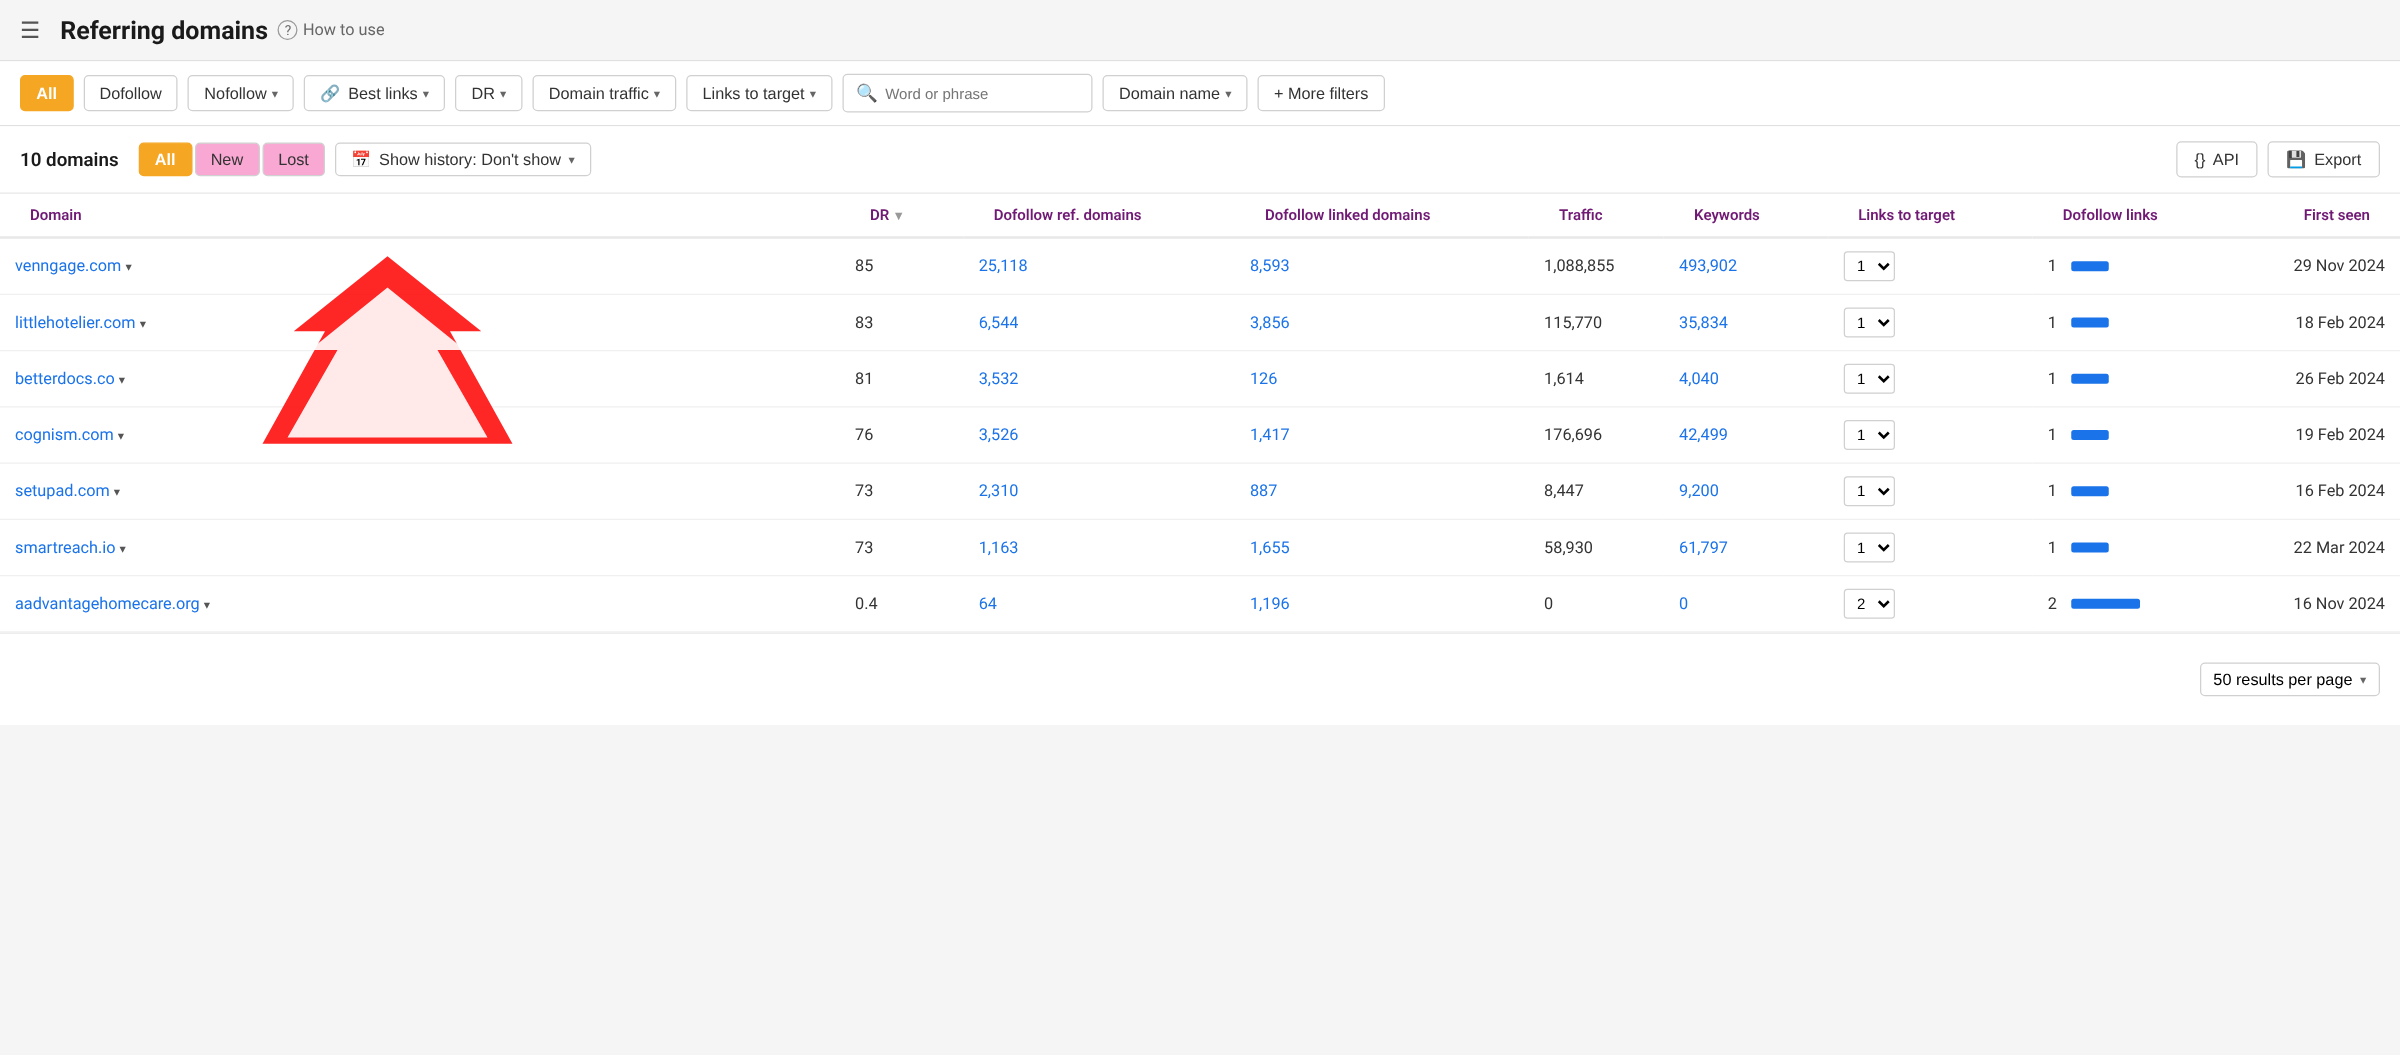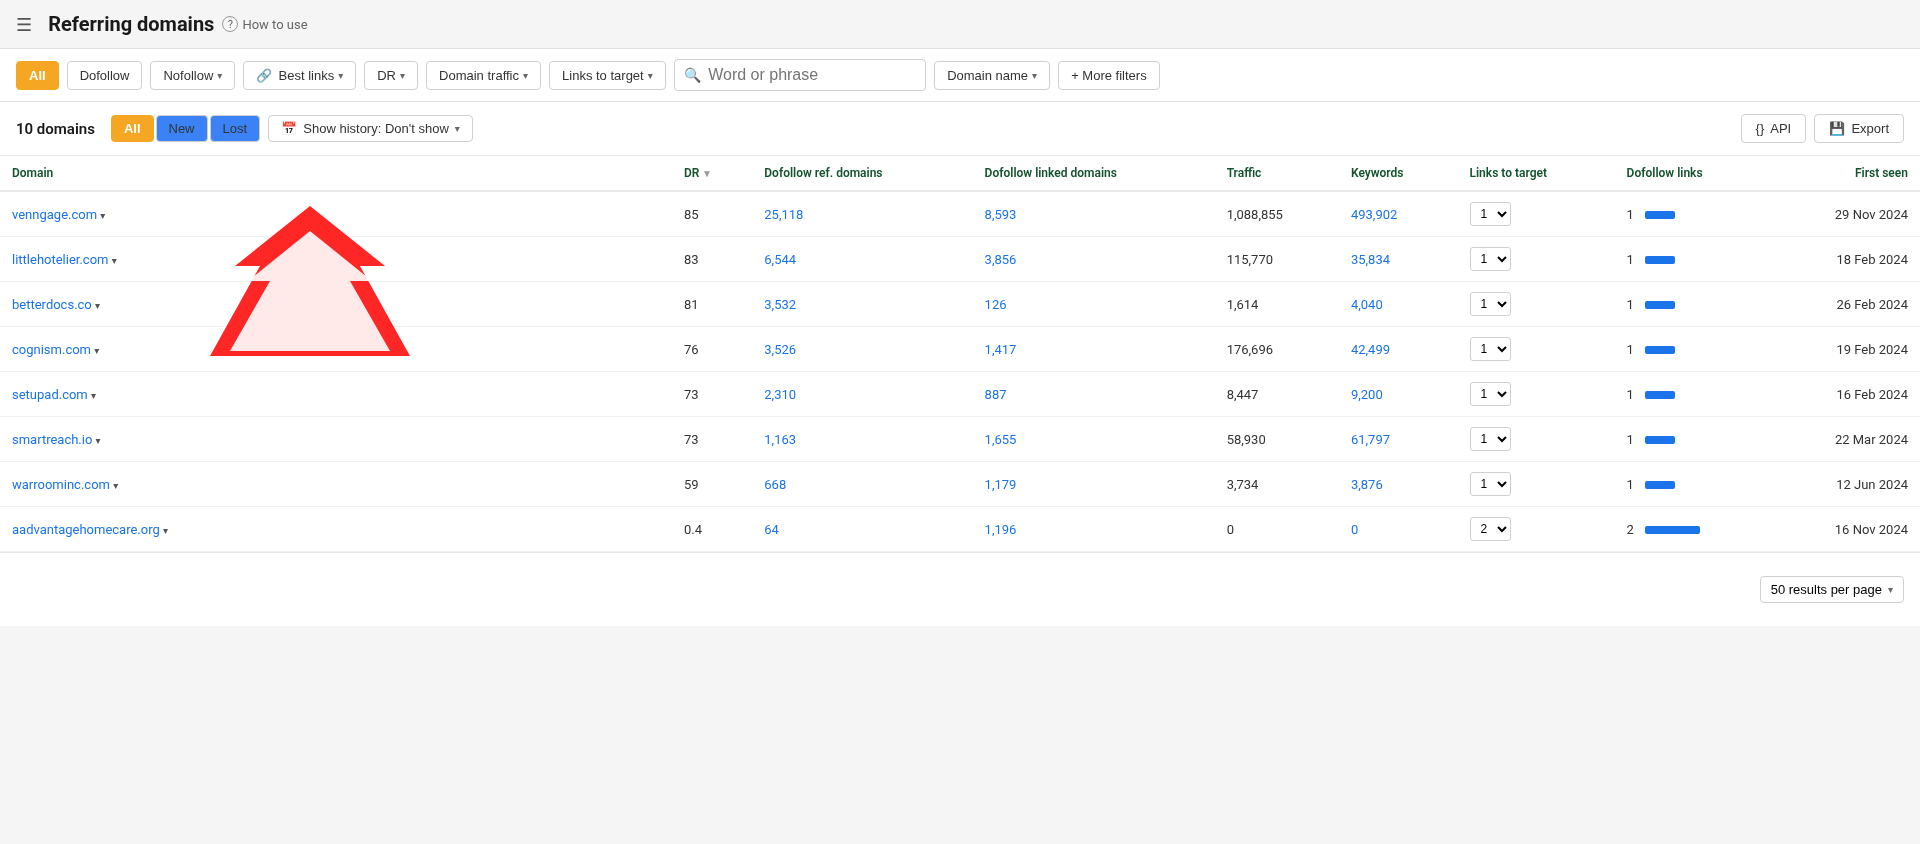--- a/index.html
+++ b/index.html
@@ -6,36 +6,36 @@
     body { font-family: -apple-system, BlinkMacSystemFont, 'Segoe UI', Roboto, sans-serif; font-size: 14px; background: #f5f5f5; color: #333; }
 
     .top-bar { background: #fff; border-bottom: 1px solid #e0e0e0; padding: 10px 16px; display: flex; align-items: center; gap: 8px; flex-wrap: wrap; }
     .page-header { display: flex; align-items: center; gap: 8px; padding: 12px 16px; background: #f5f5f5; }
     .page-title { font-size: 20px; font-weight: 700; color: #1a1a1a; }
     .how-to-use { color: #666; font-size: 13px; display: flex; align-items: center; gap: 4px; cursor: pointer; }
 
     .filter-btn { display: flex; align-items: center; gap: 4px; padding: 6px 12px; border: 1px solid #d0d0d0; border-radius: 4px; background: #fff; cursor: pointer; font-size: 13px; color: #333; white-space: nowrap; }
     .filter-btn.active { background: #f5a623; border-color: #f5a623; color: #fff; font-weight: 600; }
     .search-box { display: flex; align-items: center; gap: 6px; padding: 6px 10px; border: 1px solid #d0d0d0; border-radius: 4px; background: #fff; min-width: 200px; }
-    .search-box input { border: none; outline: none; font-size: 16px; color: #999; width: 100%; background: transparent; }
+    .search-box input { border: none; outline: none; font-size: 12px; color: #999; width: 100%; background: transparent; }
 
     .content { background: #fff; margin: 0; padding: 0; }
     .toolbar { display: flex; align-items: center; justify-content: space-between; padding: 12px 16px; border-bottom: 1px solid #e8e8e8; }
     .toolbar-left { display: flex; align-items: center; gap: 8px; }
     .domain-count { font-size: 15px; font-weight: 600; color: #1a1a1a; margin-right: 8px; }
     .tab-group { display: flex; gap: 2px; }
-    .tab { padding: 5px 12px; border: 1px solid #d0d0d0; border-radius: 4px; cursor: pointer; font-size: 13px; color: #333; background: #3b82f6; }
+    .tab { padding: 5px 12px; border: 1px solid #d0d0d0; border-radius: 4px; cursor: pointer; font-size: 13px; color: #333; background: #f9a8d4; }
     .tab.active { background: #f5a623; border-color: #f5a623; color: #fff; font-weight: 600; }
     .show-history-btn { display: flex; align-items: center; gap: 6px; padding: 5px 12px; border: 1px solid #d0d0d0; border-radius: 4px; background: #fff; cursor: pointer; font-size: 13px; color: #333; }
     .toolbar-right { display: flex; gap: 8px; }
     .api-btn, .export-btn { display: flex; align-items: center; gap: 6px; padding: 6px 14px; border: 1px solid #d0d0d0; border-radius: 4px; background: #fff; cursor: pointer; font-size: 13px; color: #333; }
 
     table { width: 100%; border-collapse: collapse; }
     thead tr { border-bottom: 2px solid #e8e8e8; }
-    thead th { padding: 10px 12px; text-align: left; font-size: 12px; font-weight: 600; color: #14532d; white-space: nowrap; cursor: pointer; user-select: none; }
+    thead th { padding: 10px 24px; text-align: left; font-size: 12px; font-weight: 600; color: #701a75; white-space: nowrap; cursor: pointer; user-select: none; }
     thead th.sortable::after { content: ' ▼'; font-size: 10px; color: #999; }
     tbody tr { border-bottom: 1px solid #f0f0f0; }
     tbody td { padding: 10px 12px; font-size: 13px; color: #333; white-space: nowrap; }
     .domain-link { color: #1a73e8; text-decoration: none; cursor: pointer; }
     .blue-link { color: #1a73e8; text-decoration: none; cursor: pointer; }
     .links-select { padding: 3px 6px; border: 1px solid #d0d0d0; border-radius: 3px; font-size: 12px; cursor: pointer; background: #fff; }
     .dofollow-bar { display: inline-block; height: 8px; background: #1a73e8; border-radius: 2px; }
     .pagination-row { display: flex; justify-content: flex-end; padding: 23px 16px; border-top: 1px solid #e8e8e8; }
     .per-page-btn { display: flex; align-items: center; gap: 6px; padding: 5px 10px; border: 1px solid #d0d0d0; border-radius: 4px; background: #fff; cursor: pointer; font-size: 13px; }
     .table-wrapper { position: relative; }
@@ -265,40 +265,20 @@
         </select>
       </td>
       <td>
         <span style="margin-right:8px;">1</span>
         <span class="dofollow-bar" style="width:30px;"></span>
       </td>
       <td style="text-align:right;">22 Mar 2024</td>
     </tr>
           <tr>
       <td>
-        <a class="domain-link">warroominc.com <span style="font-size:10px;color:#555;">▾</span></a>
-      </td>
-      <td>59</td>
-      <td><a class="blue-link">668</a></td>
-      <td><a class="blue-link">1,179</a></td>
-      <td>3,734</td>
-      <td><a class="blue-link">3,876</a></td>
-      <td>
-        <select class="links-select">
-          <option>1</option>
-        </select>
-      </td>
-      <td>
-        <span style="margin-right:8px;">1</span>
-        <span class="dofollow-bar" style="width:30px;"></span>
-      </td>
-      <td style="text-align:right;">12 Jun 2024</td>
-    </tr>
-          <tr>
-      <td>
         <a class="domain-link">aadvantagehomecare.org <span style="font-size:10px;color:#555;">▾</span></a>
       </td>
       <td>0.4</td>
       <td><a class="blue-link">64</a></td>
       <td><a class="blue-link">1,196</a></td>
       <td>0</td>
       <td><a class="blue-link">0</a></td>
       <td>
         <select class="links-select">
           <option>2</option>

